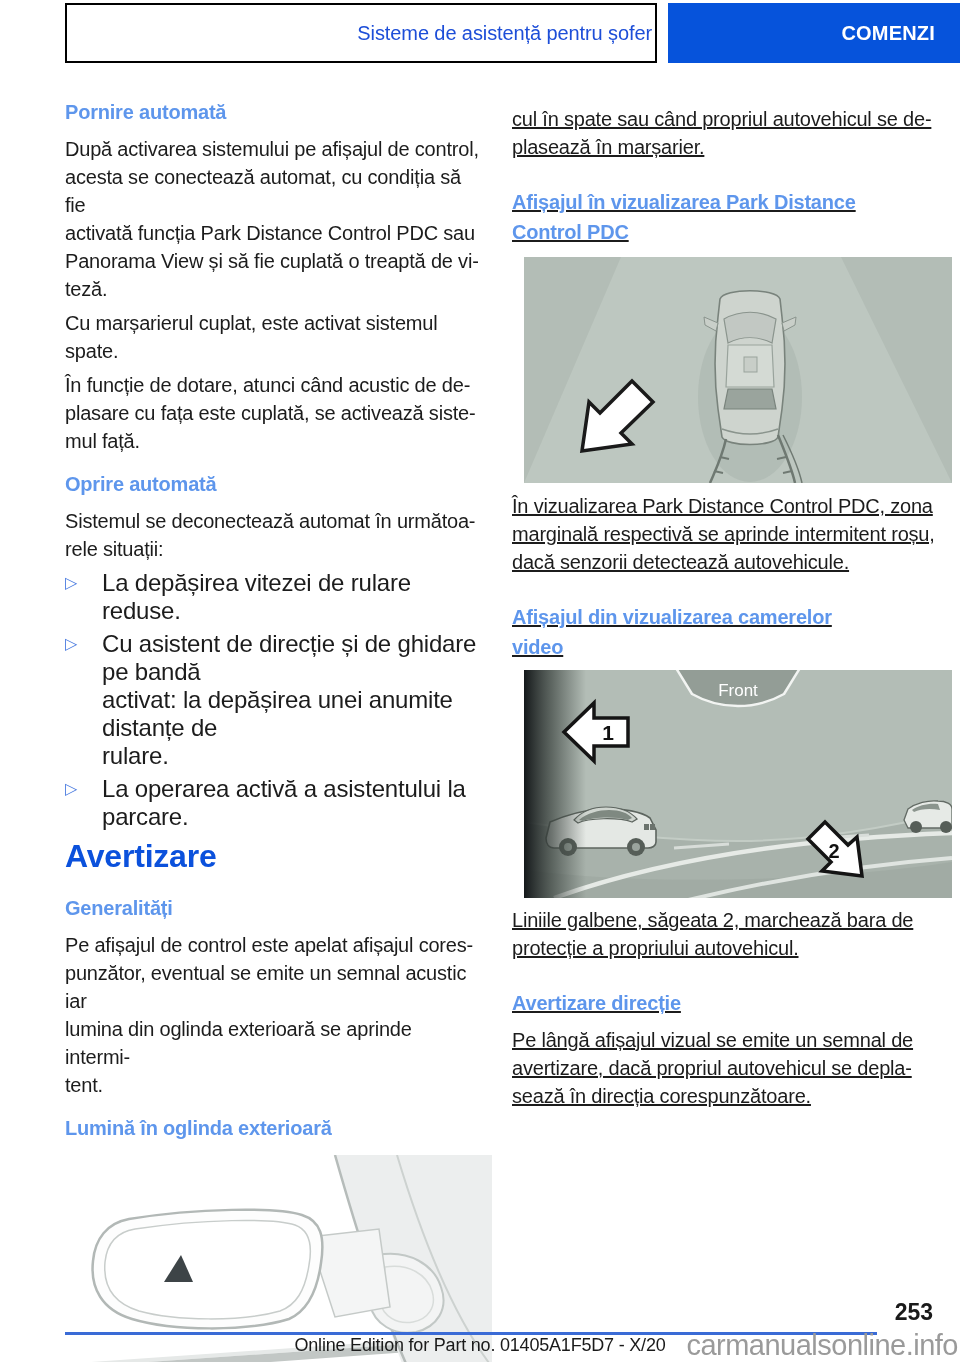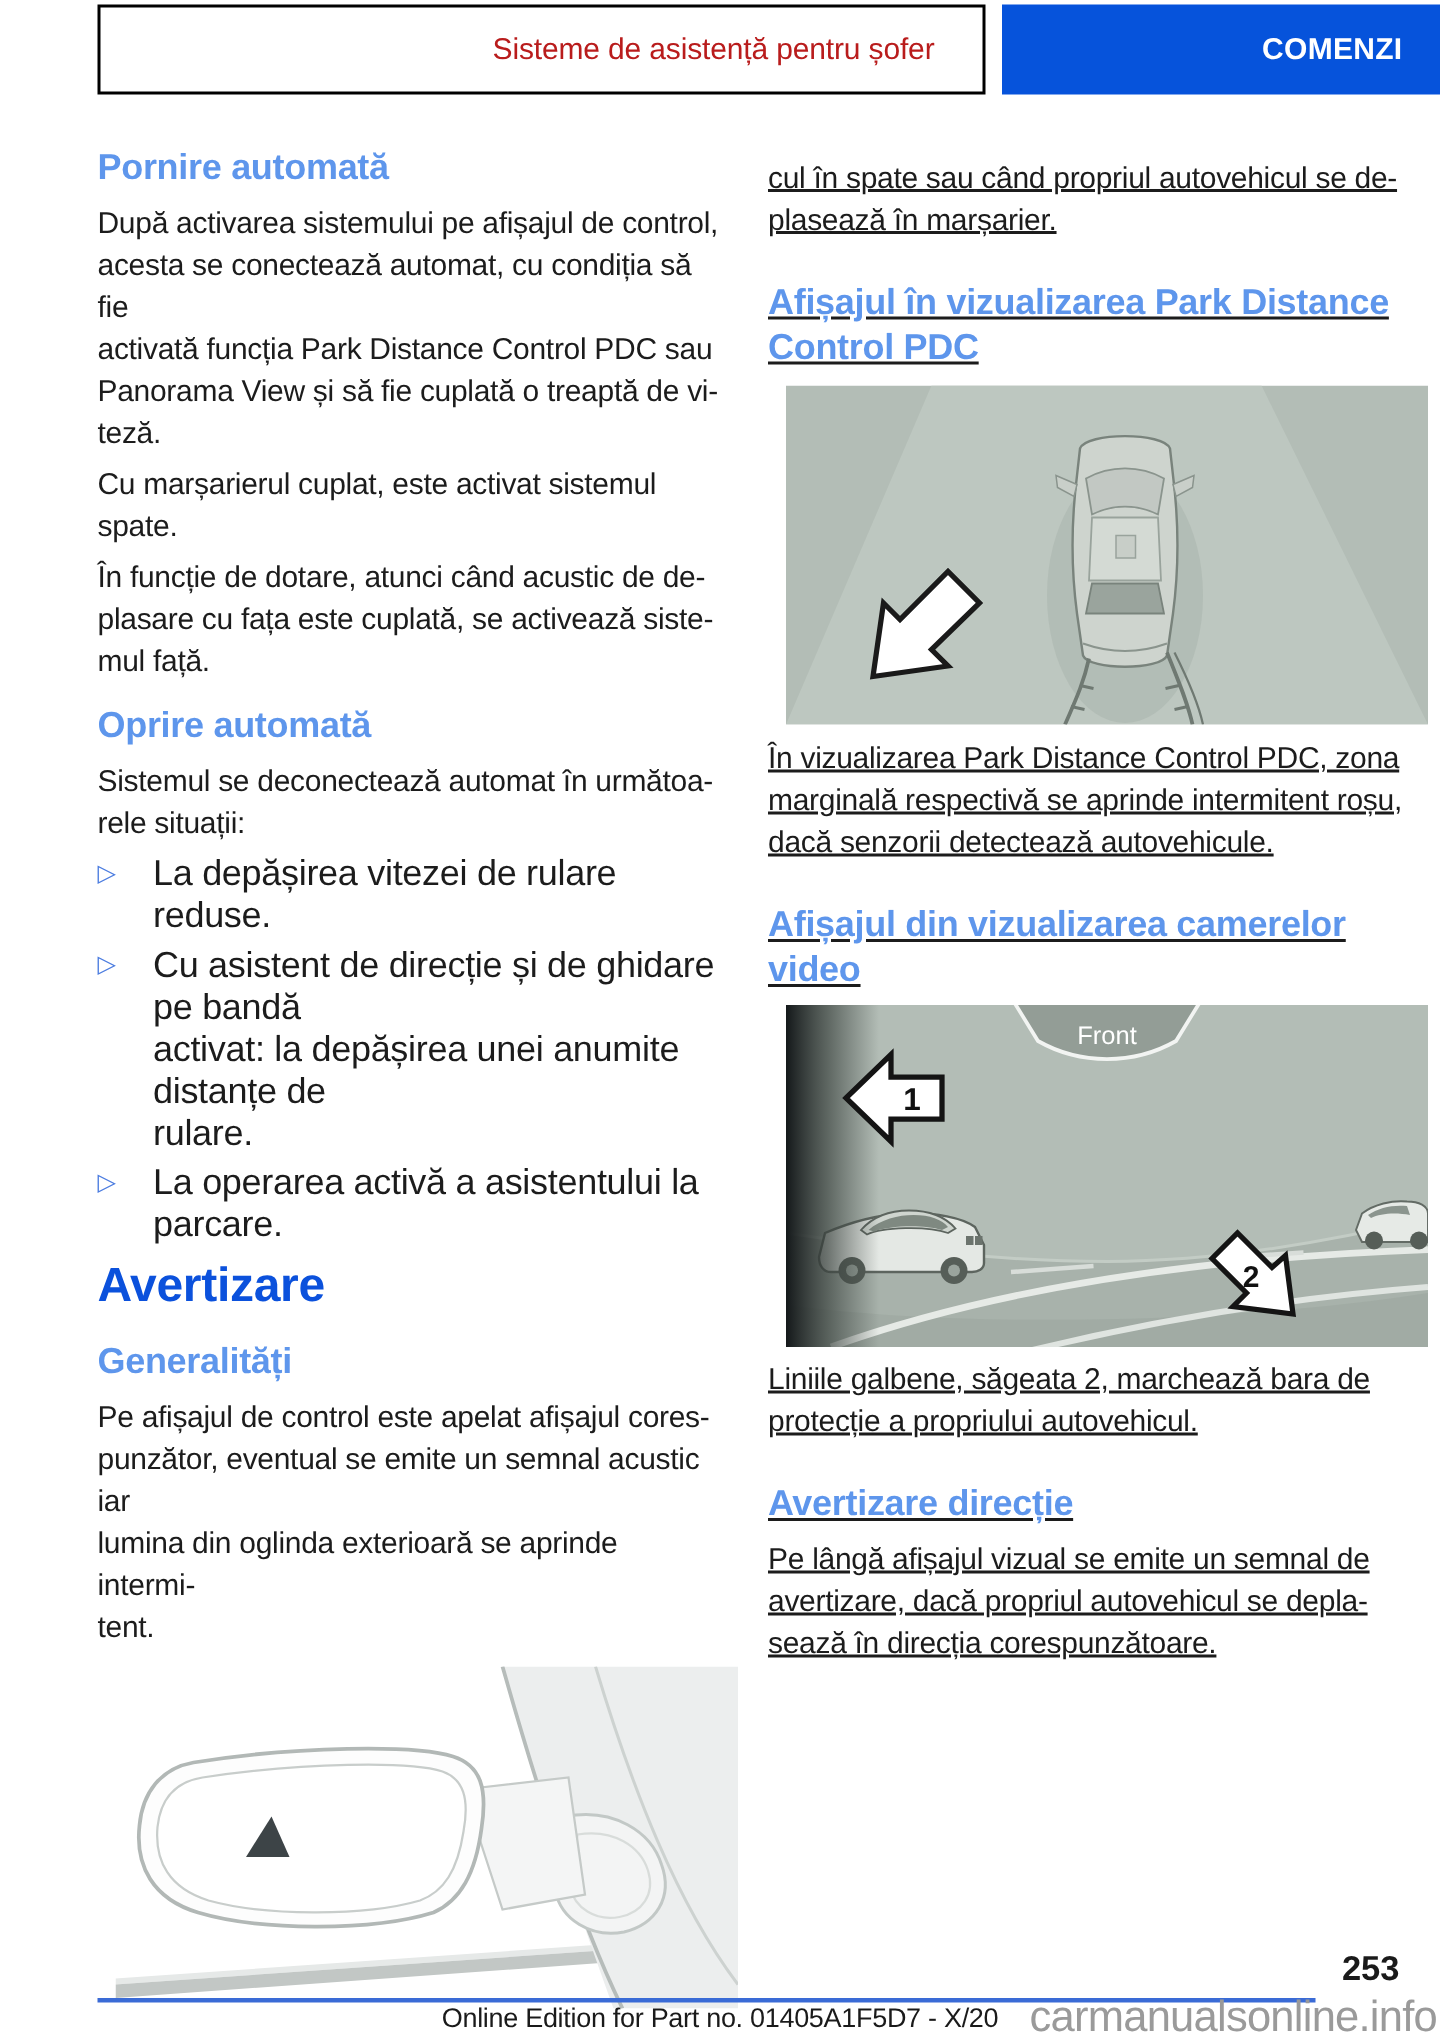--- a/index.html
+++ b/index.html
@@ -5,42 +5,42 @@
   * { box-sizing: border-box; }
   html,body { margin:0; padding:0; background:#ffffff; }
   .page {
     position:relative; width:960px; height:1362px; background:#ffffff;
     font-family:"Liberation Sans", sans-serif; color:#1c1c1c; overflow:hidden;
   }
   
   .header { position:absolute; top:3px; left:65px; right:0; height:60px; display:flex; }
   .title-box {
     width:592px; border:2px solid #000; display:flex; align-items:center;
-    justify-content:flex-end; padding-right:32px; font-size:20px; color:#b91c1c;
+    justify-content:flex-end; padding-right:3px; font-size:20px; color:#1d4ed8;
     letter-spacing:-0.1px;
   }
   .badge {
     margin-left:11px; flex:1; background:#0653db; color:#fff; font-weight:bold;
     display:flex; align-items:center; justify-content:flex-end; padding-right:25px;
     font-size:20px; letter-spacing:0.2px;
   }
   
   .cols { position:absolute; top:97px; left:65px; width:875px; display:flex; }
   .col-left  { width:415px; margin-right:32px; }
   .col-right { width:428px;text-decoration:underline; }
   p.body {
     font-size:20px; line-height:28px; margin:0 0 6px 0;
     white-space:pre-line; letter-spacing:-0.2px;
   }
   h2.sec {
     font-size:32px; line-height:30px; font-weight:bold; color:#0b51dc;
     margin:10px 0 0 0; white-space:pre-line; letter-spacing:-0.2px;
   }
   h3.sub {
-    font-size:24px; line-height:30px; font-weight:bold; color:#5e96ec;
+    font-size:20px; line-height:30px; font-weight:bold; color:#5e96ec;
     margin:22px 0 8px 0; white-space:pre-line; letter-spacing:-0.2px;
   }
   .mt0  { margin-top:0 !important; }
   .mt8  { margin-top:8px !important; }
   .mt14 { margin-top:14px !important; }
   .mt26 { margin-top:26px !important; }
   .img-block { margin:12px 0 8px 0; font-size:0; line-height:0;padding-left:12px; }
   .img-block.tight { margin-top:10px; }
   ul.bullets { list-style:none; margin:2px 0 6px 0; padding:0; }
   ul.bullets li { display:flex; margin:0 0 5px 0; }
@@ -101,20 +101,21 @@
         </li>
       </ul>
 
       <h2 class="sec">Avertizare</h2>
       <h3 class="sub">Generalități</h3>
       <p class="body">Pe afișajul de control este apelat afișajul cores-
 punzător, eventual se emite un semnal acustic iar
 lumina din oglinda exterioară se aprinde intermi-
 tent.</p>
 
+      <h3 class="sub mt14">Lumină în oglinda exterioară</h3>
 
       <div class="img-block">
         <svg width="415" height="228" viewBox="0 0 415 228" xmlns="http://www.w3.org/2000/svg">
           <rect x="0" y="0" width="415" height="228" fill="#ffffff"></rect>
 
           <polygon points="0,208 415,179 415,183 0,212" fill="#e6e9e8"></polygon>
           <polygon points="0,212 415,183 415,191 0,221" fill="#c2c7c5"></polygon>
 
           <path d="M258,0 L415,0 L415,228 L332,228 C300,140 275,60 258,0 Z" fill="#eceeee"></path>
           <path d="M258,0 C278,70 305,160 338,228" fill="none" stroke="#b6bcba" stroke-width="2.5"></path>

